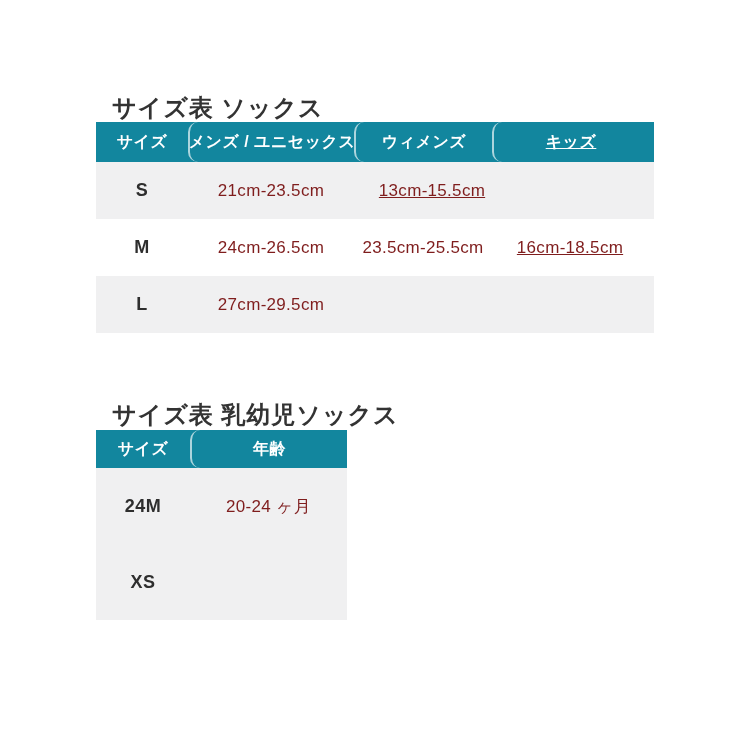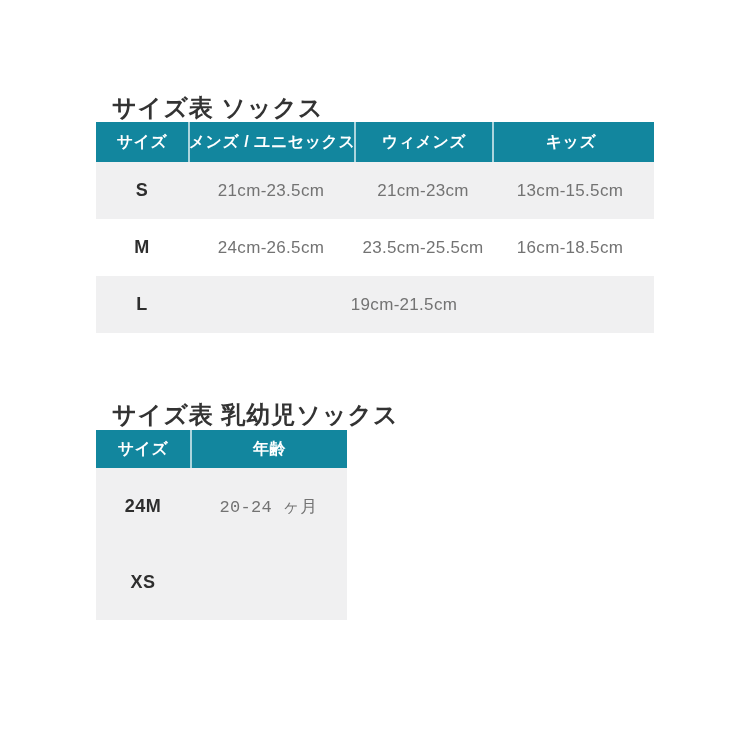--- a/index.html
+++ b/index.html
@@ -45,86 +45,86 @@
   .th {
     box-sizing: border-box;
     display: flex;
     align-items: center;
     justify-content: center;
     color: var(--header-text, #ffffff);
     font-size: 16px;
     font-weight: 700;
     letter-spacing: 0.5px;
     white-space: nowrap;
+    border-radius: 10px;
   }
   .thead .th + .th { border-left: 2px solid rgba(255,255,255,0.65); }
 
   .tr { display: flex; }
   #table-socks  .tr { height: 57px; }
   #table-infant .tr { height: 76px; }
   .tr.alt { background: var(--row-alt-bg, #F0F0F1); }
 
   .td {
     box-sizing: border-box;
     display: flex;
     align-items: center;
     justify-content: center;
     font-size: 17px;
     font-weight: 400;
-    color: #737373;
+    color: #7f1d1d;
     letter-spacing: 0.3px;
     white-space: nowrap;
   }
   .td.size-label {
     font-weight: 700;
     font-size: 18px;
     color: #2e2e2e;
     letter-spacing: 0.5px;
   }
 
   
   #table-socks .c1 { width: 92px; }
   #table-socks .c2 { width: 166px; }
   #table-socks .c3 { width: 138px; }
-  #table-socks .c4 { width: 156px; }
+  #table-socks .c4 { width: 156px; text-decoration: underline; }
   
   #table-infant .c1 { width: 94px; }
-  #table-infant .c2 { width: 157px; font-family: Liberation Mono, monospace; }
+  #table-infant .c2 { width: 157px; }
 </style>
 </head>
 <body>
 
 <h2 class="section-title" id="title-socks">サイズ表 ソックス</h2>
 
 <div class="size-table" id="table-socks">
   <div class="thead">
     <div class="th c1">サイズ</div>
     <div class="th c2">メンズ / ユニセックス</div>
     <div class="th c3">ウィメンズ</div>
     <div class="th c4">キッズ</div>
   </div>
 
   <div class="tr alt">
     <div class="td size-label c1">S</div>
     <div class="td c2">21cm-23.5cm</div>
-    <div class="td c3">21cm-23cm</div>
     <div class="td c4">13cm-15.5cm</div>
   </div>
 
   <div class="tr">
     <div class="td size-label c1">M</div>
     <div class="td c2">24cm-26.5cm</div>
     <div class="td c3">23.5cm-25.5cm</div>
     <div class="td c4">16cm-18.5cm</div>
   </div>
 
   <div class="tr alt">
     <div class="td size-label c1">L</div>
+    <div class="td c2">27cm-29.5cm</div>
     <div class="td c3"></div>
-    <div class="td c4">19cm-21.5cm</div>
   </div>
 </div>
 
 <h2 class="section-title" id="title-infant">サイズ表 乳幼児ソックス</h2>
 
 <div class="size-table" id="table-infant">
   <div class="thead">
     <div class="th c1">サイズ</div>
     <div class="th c2">年齢</div>
   </div>

